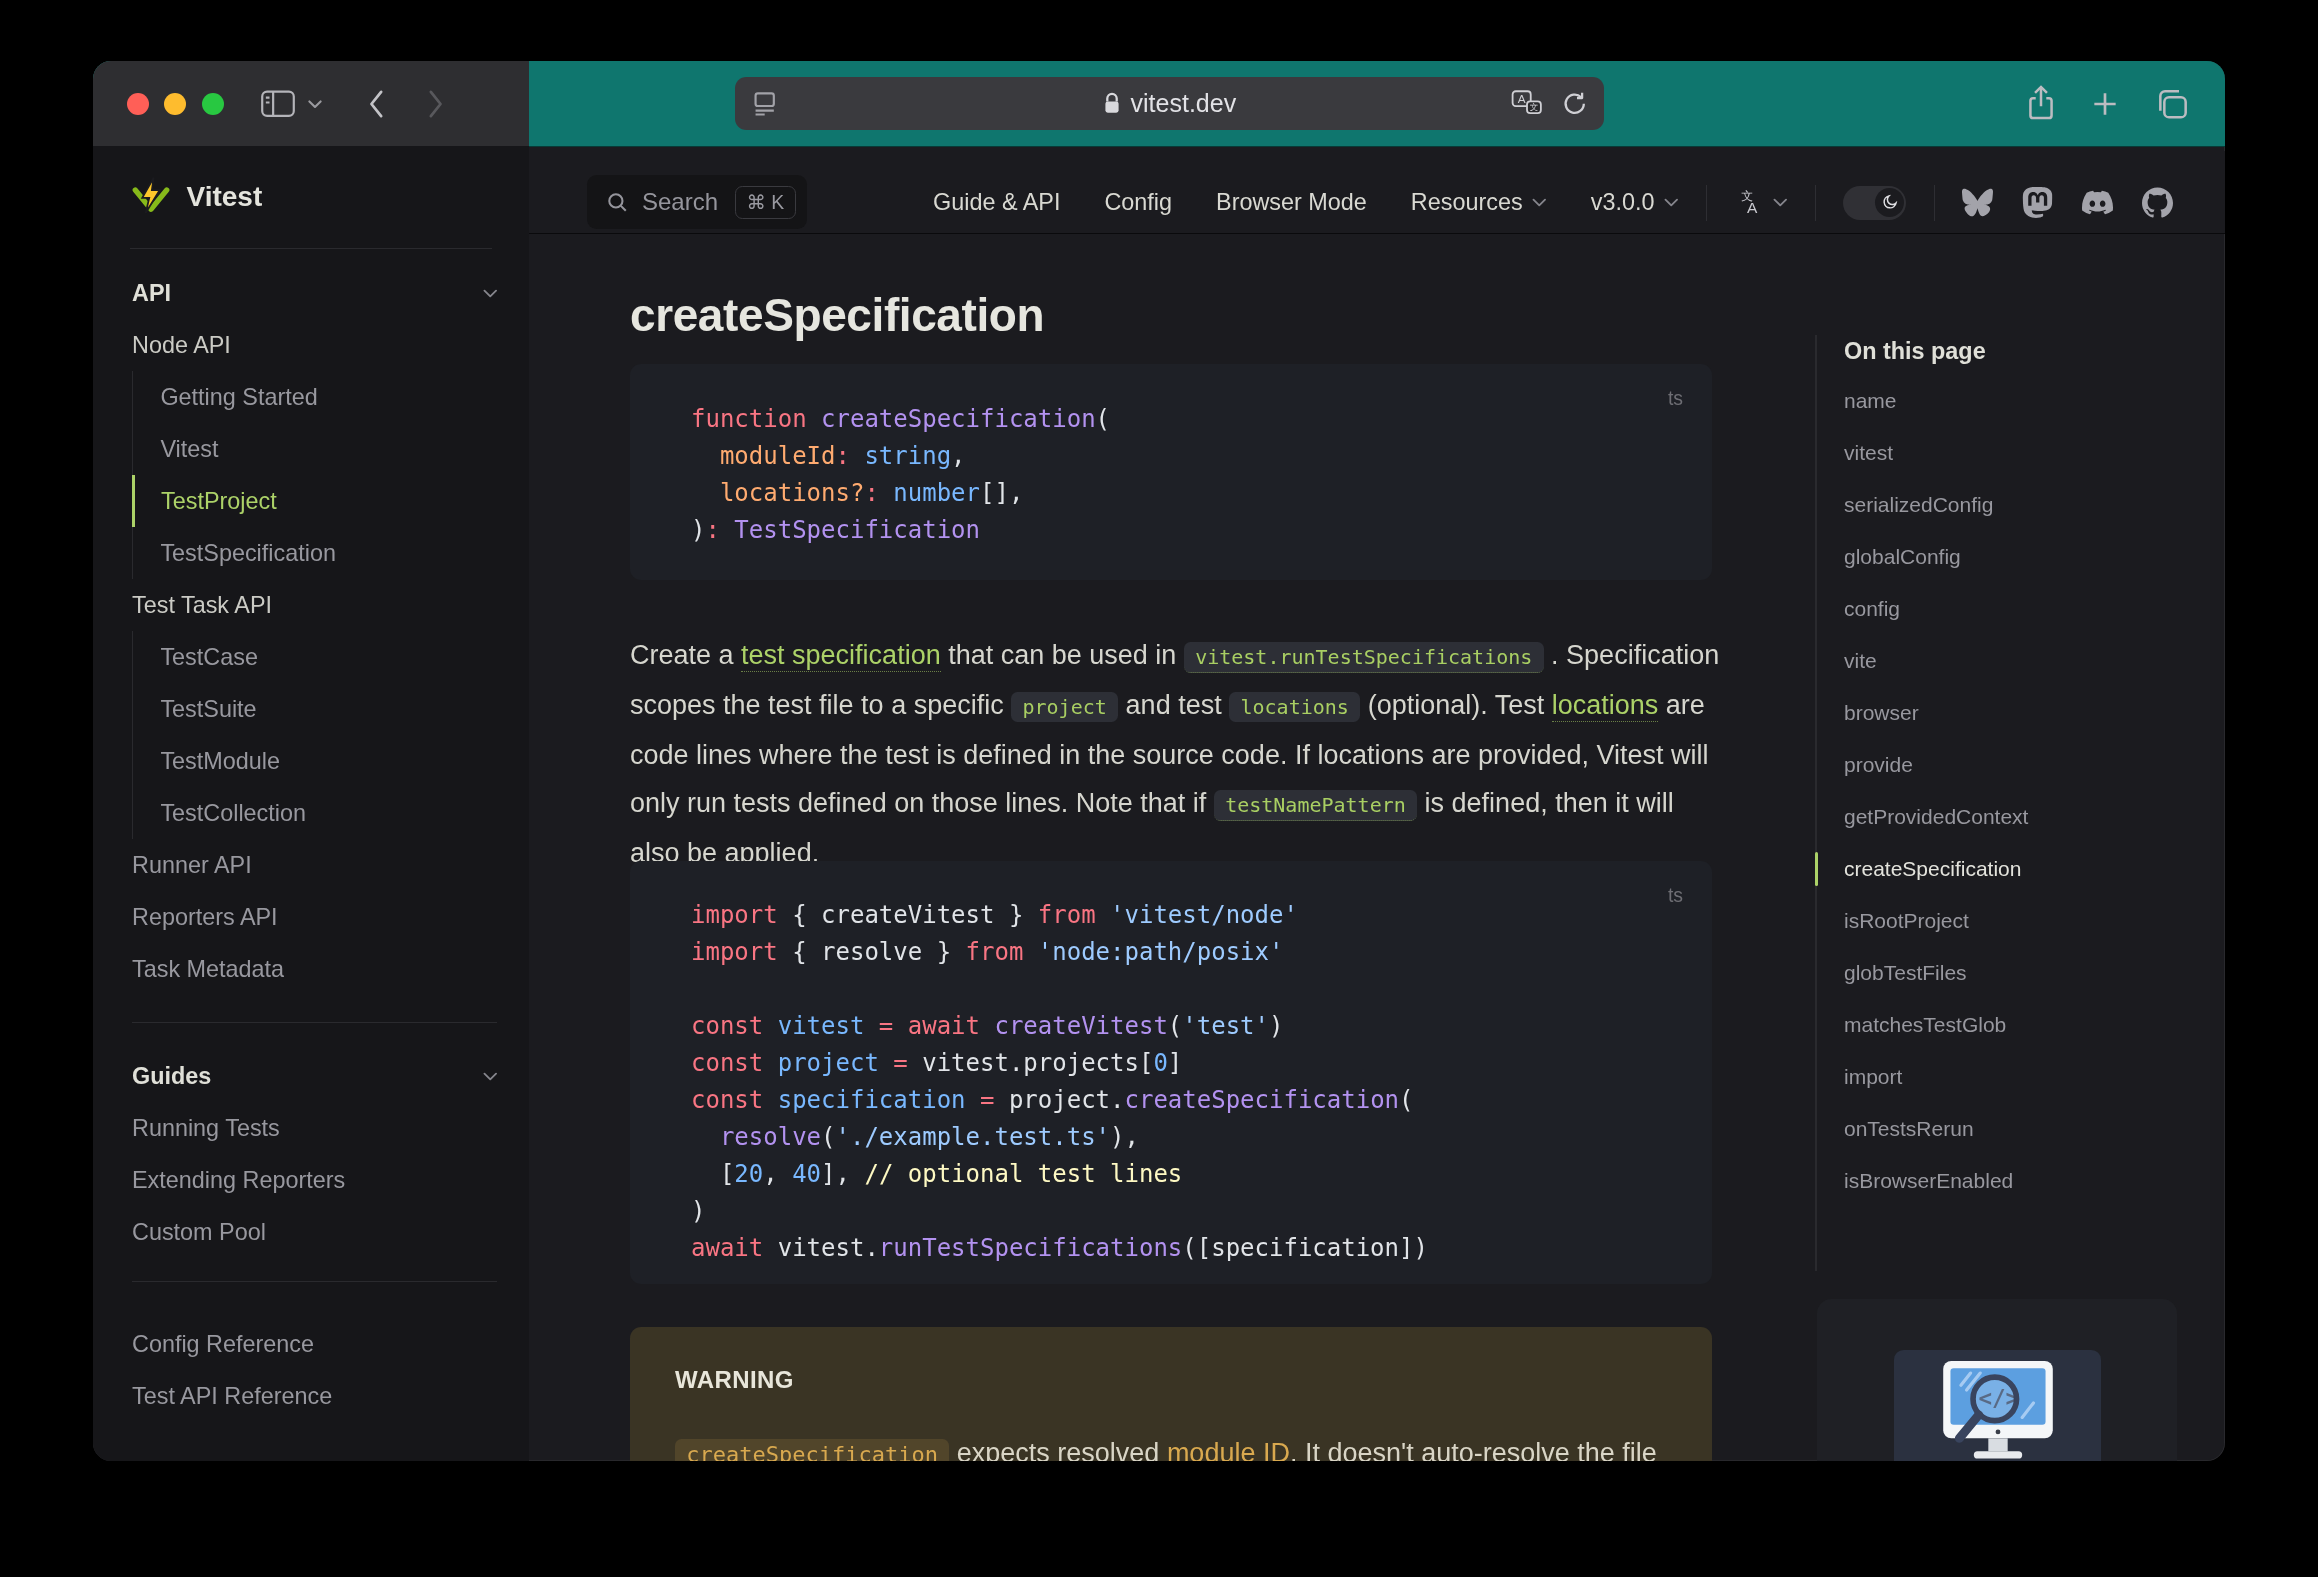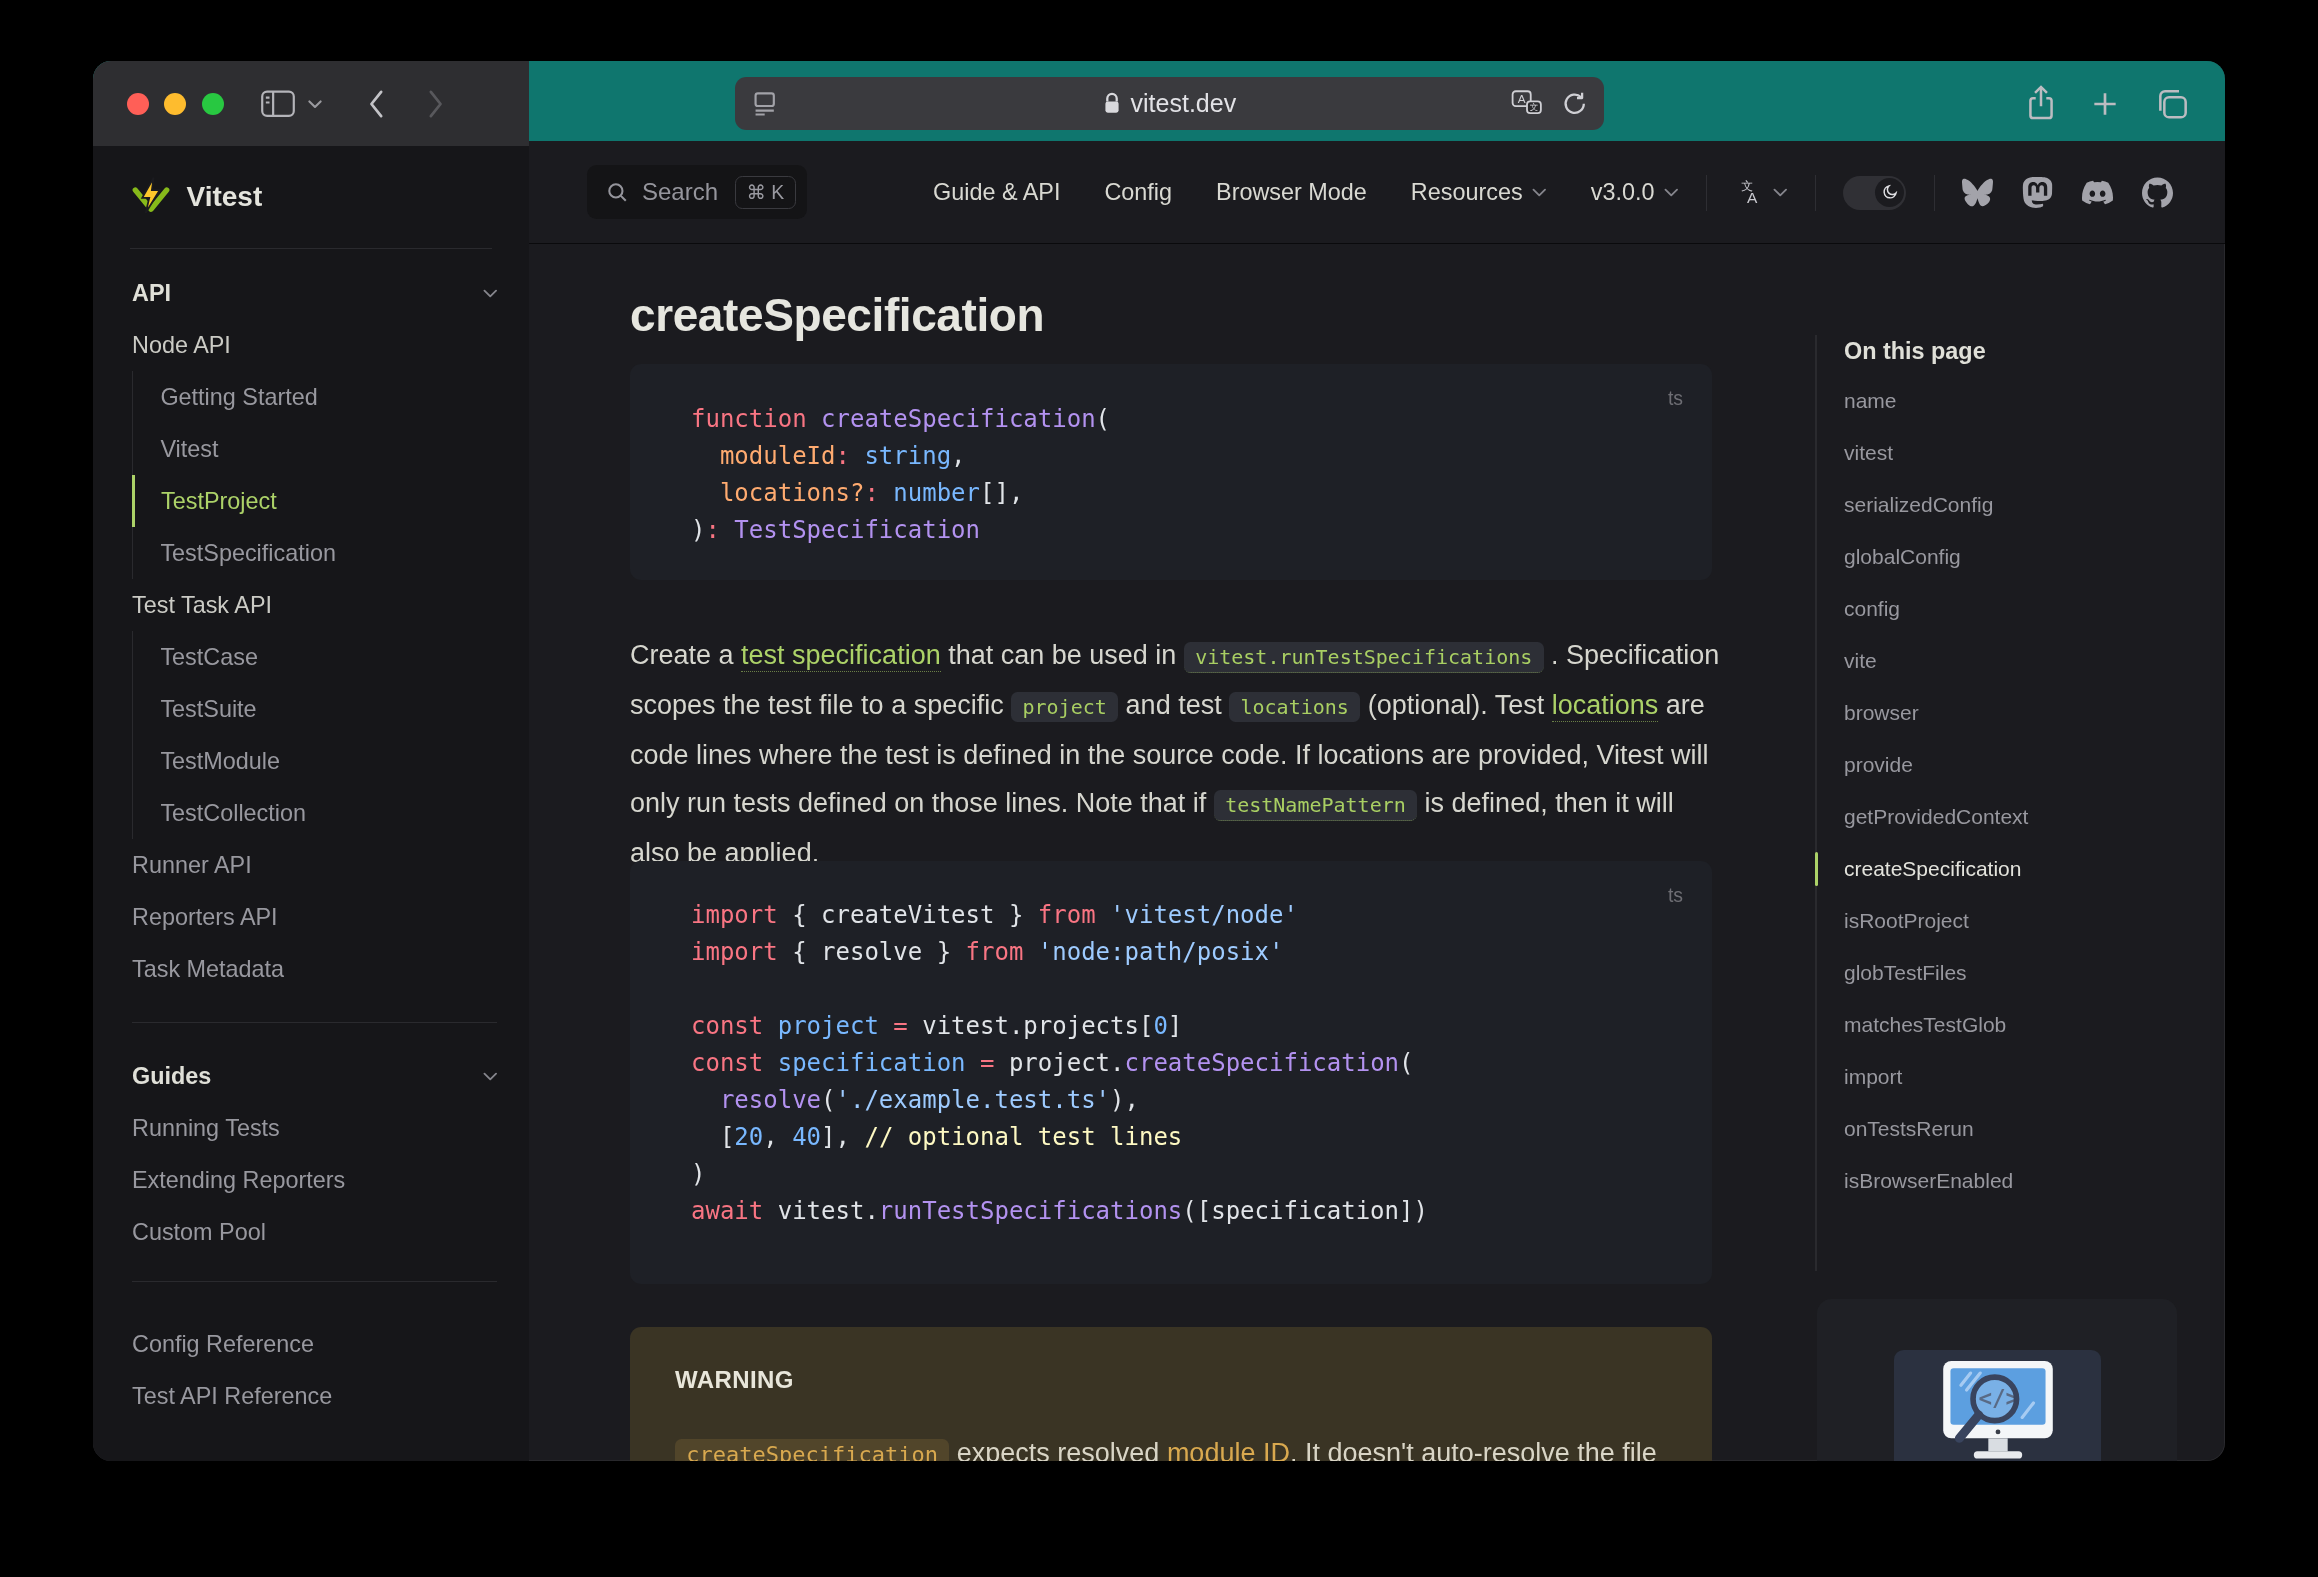--- a/index.html
+++ b/index.html
@@ -23,21 +23,21 @@
   .logo-text{color:#e4e4dd;font-size:28px;font-weight:700;}
   .side-list{padding:18px 32px 0 39px;}
   .side-row{height:52px;display:flex;align-items:center;font-size:23.4px;color:#98989f;cursor:pointer;}
   .side-section{justify-content:space-between;color:#e0e0d8;font-weight:700;}
   .side-item.strong{color:#cbcbc5;}
   .side-item.lvl1{padding-left:27.4px;border-left:1.6px solid #2a2a2e;}
   .side-item.lvl1.active{border-left:3.2px solid #acd268;padding-left:26px;color:#acd268;font-weight:500;}
   .side-divider{height:0.8px;background:#2a2a2e;margin:27.4px 0;}
   .side-divider.wide{margin:22.6px 0 37px;}
   
-  .topnav{position:absolute;left:436px;top:80px;right:0;height:103px;background:#1b1b1f;border-bottom:0.8px solid rgba(0,0,0,.6);box-sizing:border-box;}
+  .topnav{position:absolute;left:436px;top:90px;right:0;height:83px;background:#1b1b1f;border-bottom:0.8px solid rgba(0,0,0,.6);box-sizing:border-box;}
   .search-pill{position:absolute;left:58px;top:24px;width:220px;height:54px;border-radius:9.7px;background:#141416;display:flex;align-items:center;padding:0 11.3px 0 19.4px;gap:13px;box-sizing:border-box;cursor:pointer;}
   .search-label{color:#95959c;font-size:24px;flex:1;}
   .kbd{border:1.6px solid #3a3a3f;border-radius:7.3px;padding:4px 10.5px;color:#9a9aa1;font-size:19.4px;}
   .nav-right{position:absolute;right:52px;top:0;height:103px;display:flex;align-items:center;}
   .nav-links{display:flex;align-items:center;gap:44px;}
   .nav-link{display:flex;align-items:center;gap:9.7px;color:#d9d9d2;font-size:23.4px;font-weight:500;cursor:pointer;}
   .vdiv{width:0.8px;height:36px;background:#2e2e33;margin:0 27.4px;}
   .lang-btn{display:flex;align-items:center;gap:8px;cursor:pointer;}
   .toggle{width:63px;height:34px;border-radius:17px;background:#303035;position:relative;cursor:pointer;}
   .knob{position:absolute;right:2.4px;top:2.4px;width:29px;height:29px;border-radius:50%;background:#1b1b1f;display:flex;align-items:center;justify-content:center;}
@@ -322,20 +322,21 @@
       <div class="code-line"><span class="tk-p">)</span><span class="tk-k">:</span><span class="tk-f"> TestSpecification</span></div>
     </div>
 
   <p class="para"><span class="rich-text">Create a </span><a class="doc-link">test specification</a><span class="rich-text"> that can be used in </span><a class="inline-code code-link">vitest.runTestSpecifications</a><span class="rich-text"> . Specification scopes the test file to a specific </span><code class="inline-code">project</code><span class="rich-text"> and test </span><code class="inline-code">locations</code><span class="rich-text"> (optional). Test </span><a class="doc-link">locations</a><span class="rich-text"> are code lines where the test is defined in the source code. If locations are provided, Vitest will only run tests defined on those lines. Note that if </span><a class="inline-code code-link">testNamePattern</a><span class="rich-text"> is defined, then it will also be applied.</span></p>
 
   <div class="codeblock" id="code2">
     <span class="lang">ts</span>
   <div class="code-line"><span class="tk-k">import</span><span class="tk-p"> { createVitest } </span><span class="tk-k">from</span><span class="tk-s"> 'vitest/node'</span></div>
       <div class="code-line"><span class="tk-k">import</span><span class="tk-p"> { resolve } </span><span class="tk-k">from</span><span class="tk-s"> 'node:path/posix'</span></div>
       <div class="code-line">&nbsp;</div>
+      <div class="code-line"><span class="tk-k">const</span><span class="tk-t"> vitest</span><span class="tk-k"> =</span><span class="tk-k"> await</span><span class="tk-f"> createVitest</span><span class="tk-p">(</span><span class="tk-s">'test'</span><span class="tk-p">)</span></div>
       <div class="code-line"><span class="tk-k">const</span><span class="tk-t"> project</span><span class="tk-k"> =</span><span class="tk-p"> vitest.projects[</span><span class="tk-t">0</span><span class="tk-p">]</span></div>
       <div class="code-line"><span class="tk-k">const</span><span class="tk-t"> specification</span><span class="tk-k"> =</span><span class="tk-p"> project.</span><span class="tk-f">createSpecification</span><span class="tk-p">(</span></div>
       <div class="code-line"><span class="tk-f">  resolve</span><span class="tk-p">(</span><span class="tk-s">'./example.test.ts'</span><span class="tk-p">),</span></div>
       <div class="code-line"><span class="tk-p">  [</span><span class="tk-t">20</span><span class="tk-p">, </span><span class="tk-t">40</span><span class="tk-p">], </span><span class="tk-c">// optional test lines</span></div>
       <div class="code-line"><span class="tk-p">)</span></div>
       <div class="code-line"><span class="tk-k">await</span><span class="tk-p"> vitest.</span><span class="tk-f">runTestSpecifications</span><span class="tk-p">([specification])</span></div>
     </div>
 
   <div class="warning">
     <div class="warning-title">WARNING</div>

